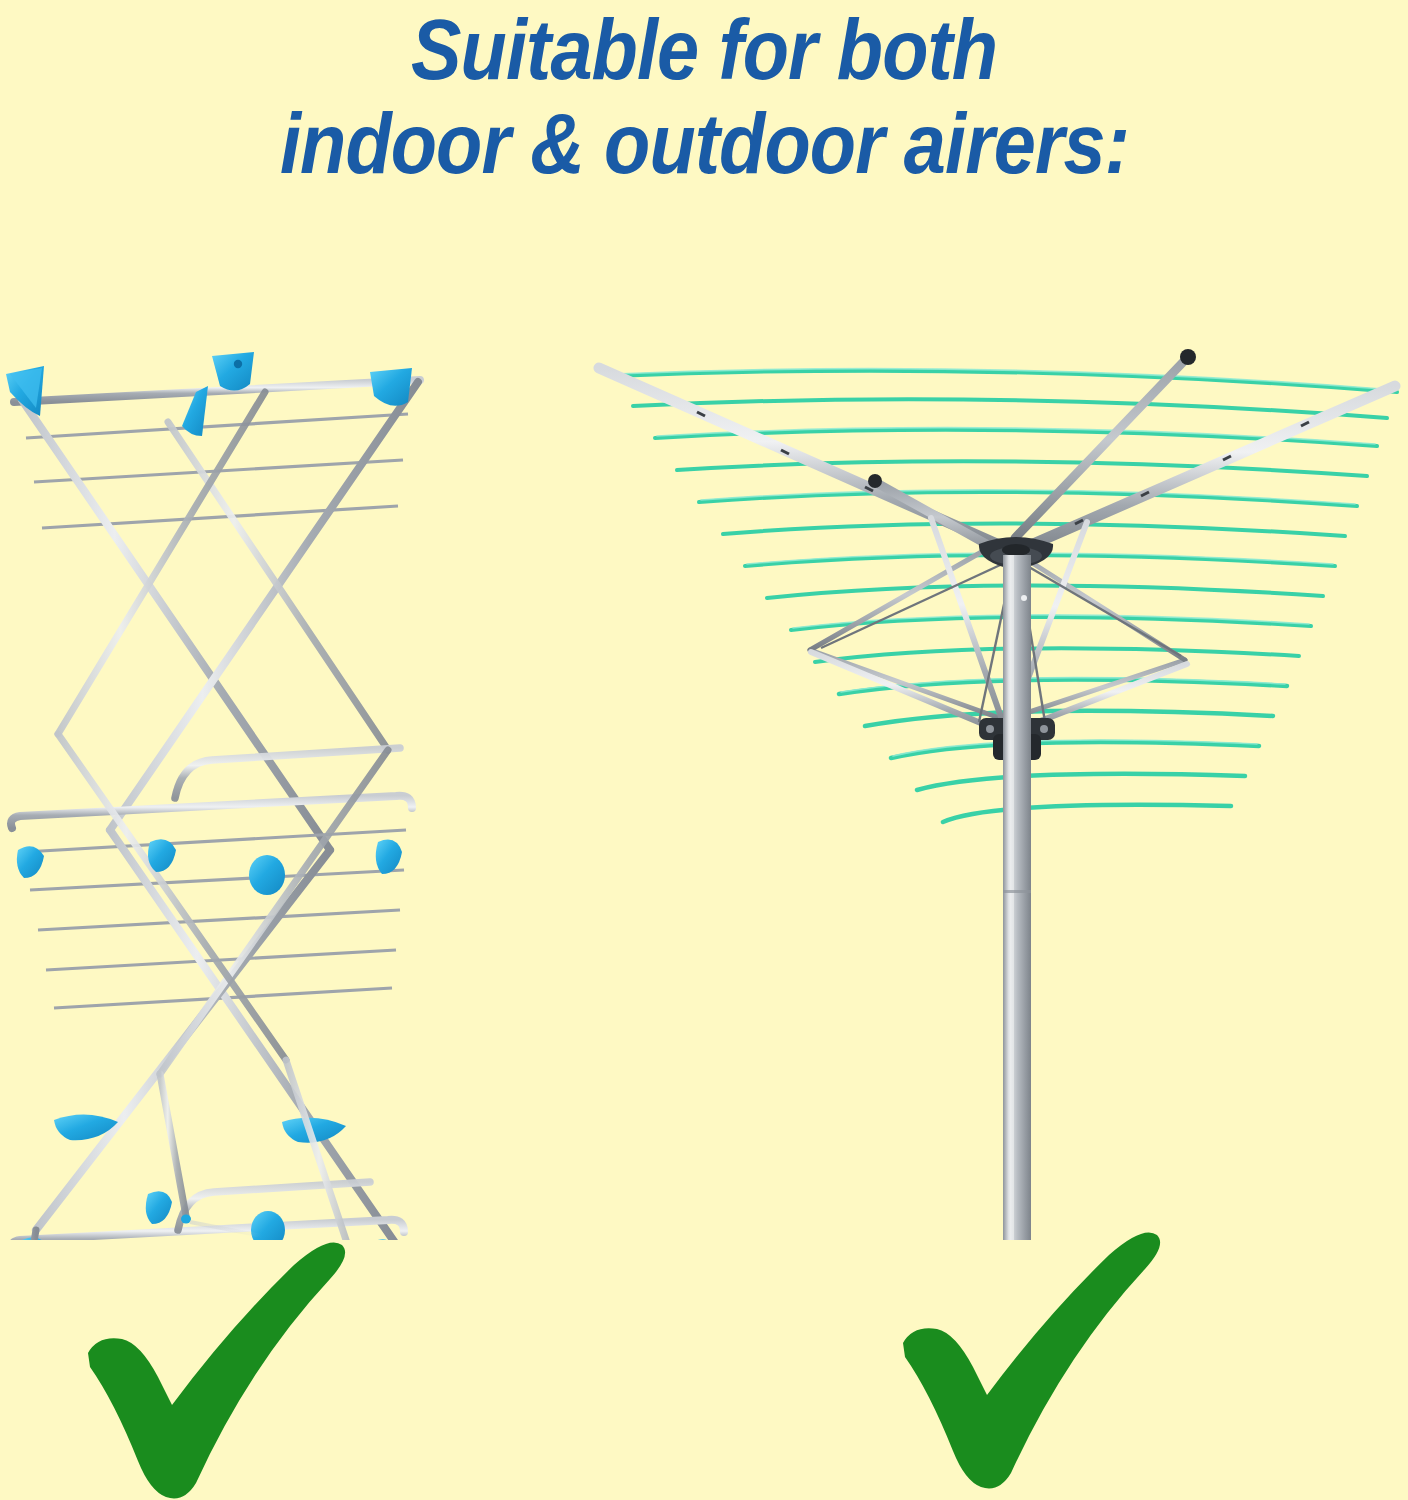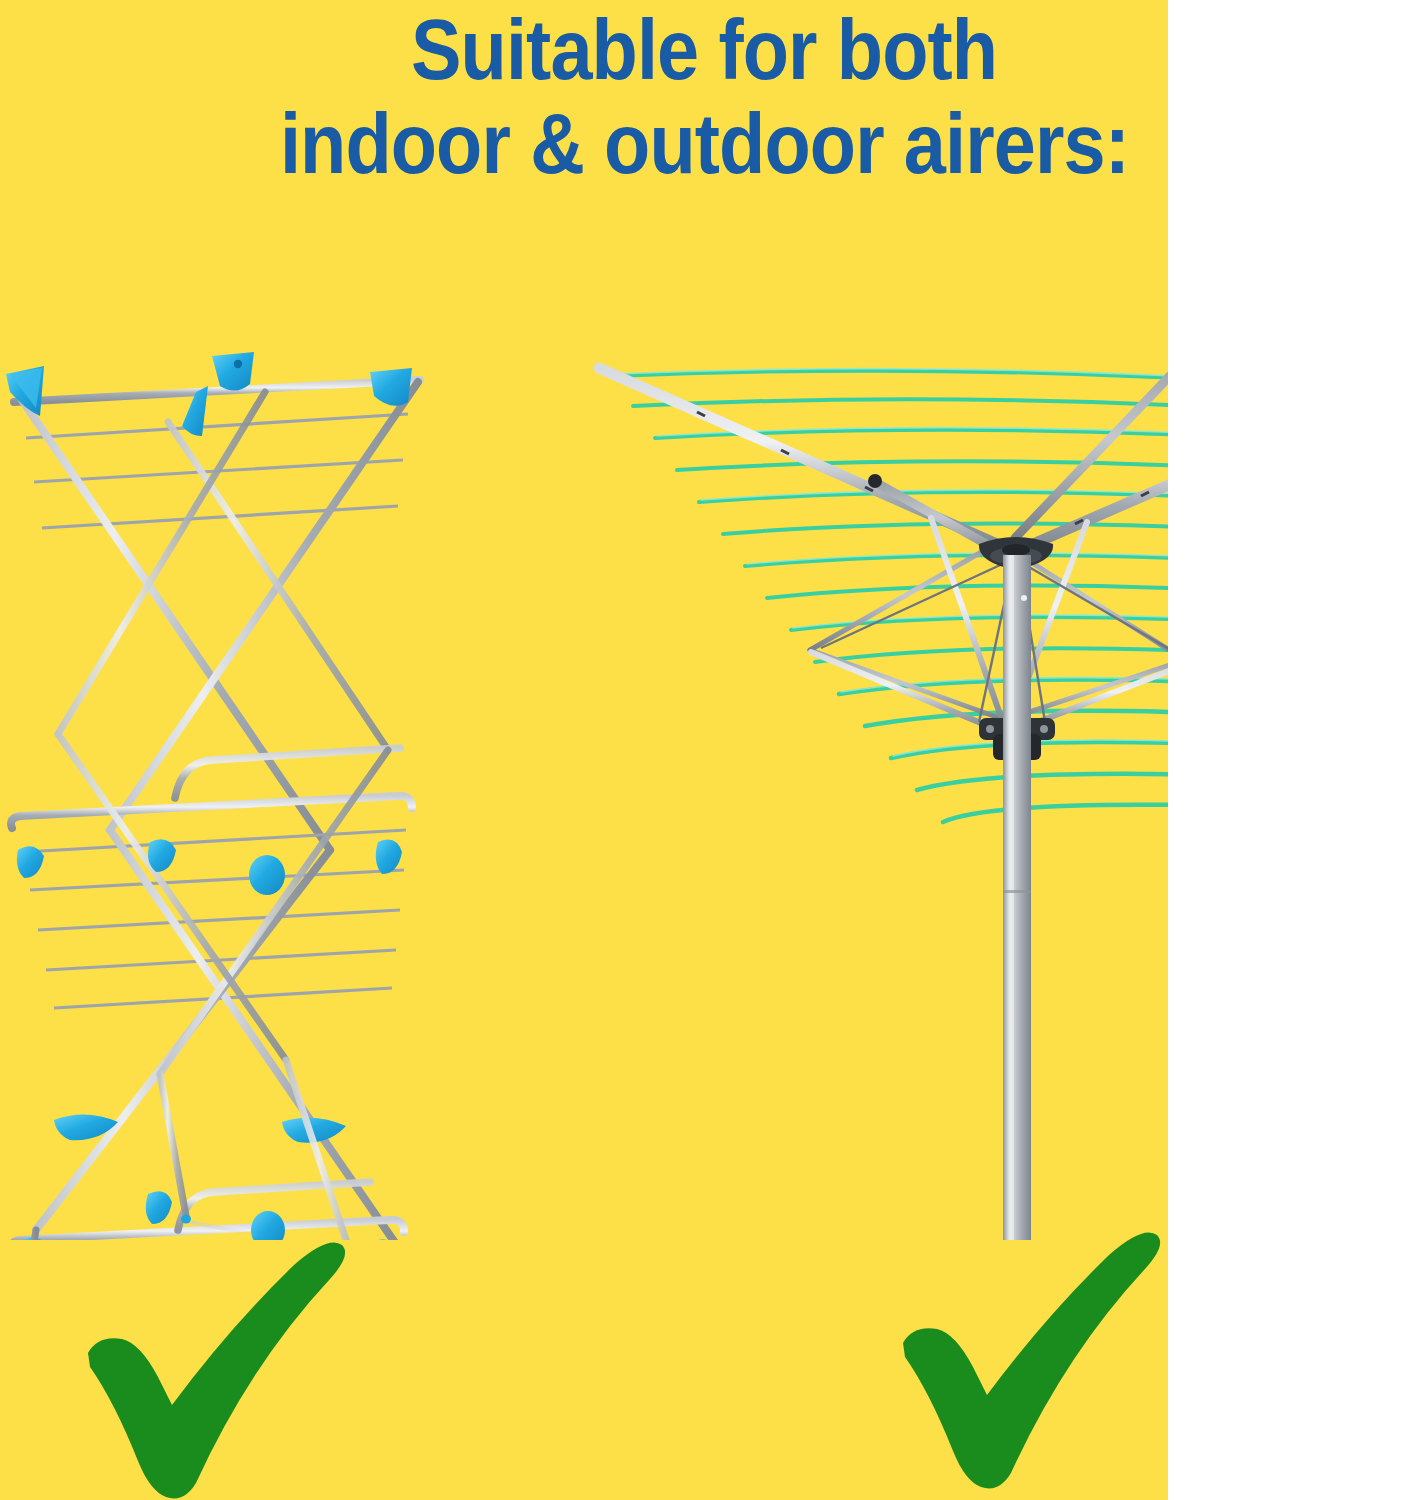--- a/index.html
+++ b/index.html
@@ -6,24 +6,25 @@
   html, body {
     margin: 0;
     padding: 0;
     background: #ffffff;
   }
   body {
     font-family: "Liberation Sans", sans-serif;
   }
   #page {
     position: relative;
-    width: 1168px;
+    width: 1408px;
     height: 1500px;
-    background: #fde047;
+    background: #fef9c3;
     overflow: hidden;
+    font-style: italic;
   }
 
   
   #headline {
     position: absolute;
     left: 0;
     top: 0;
     width: 1408px;
     height: 210px;
     display: flex;

